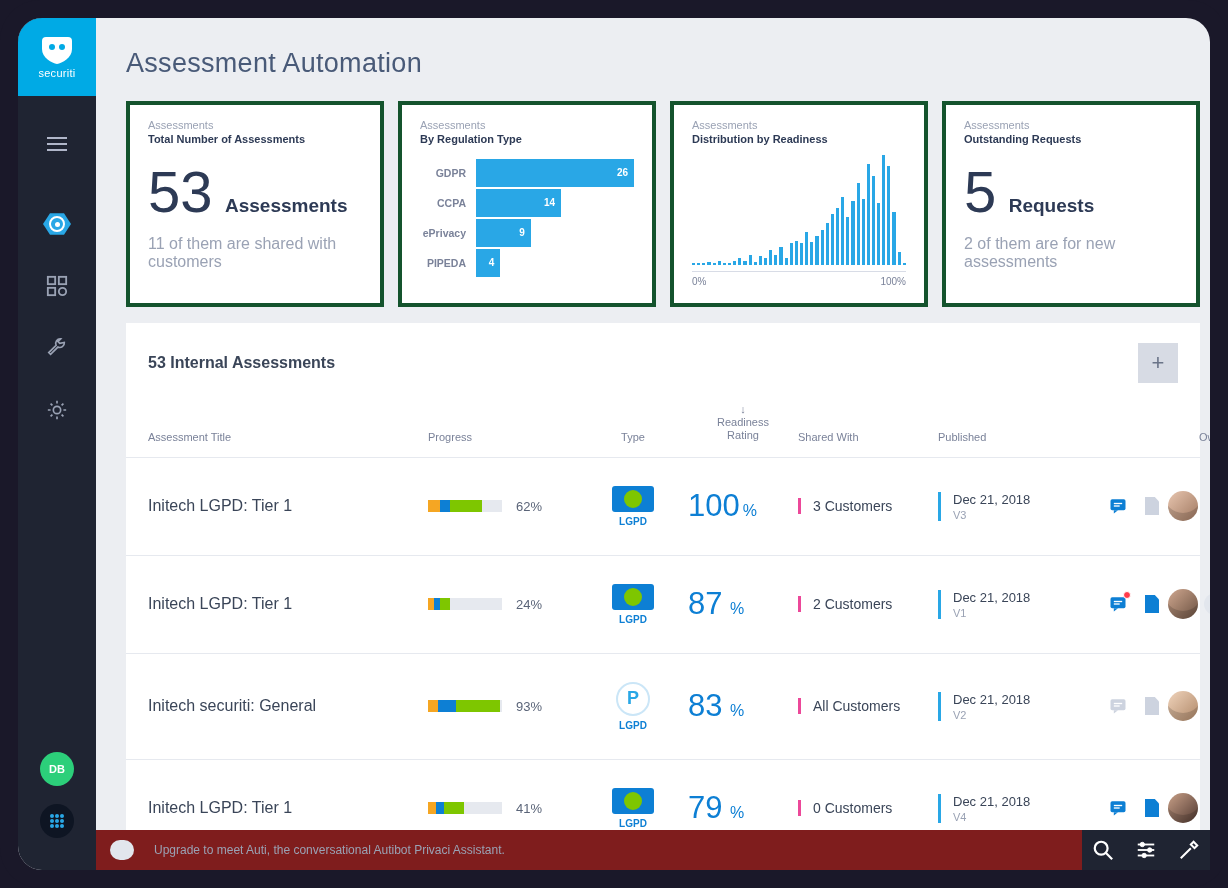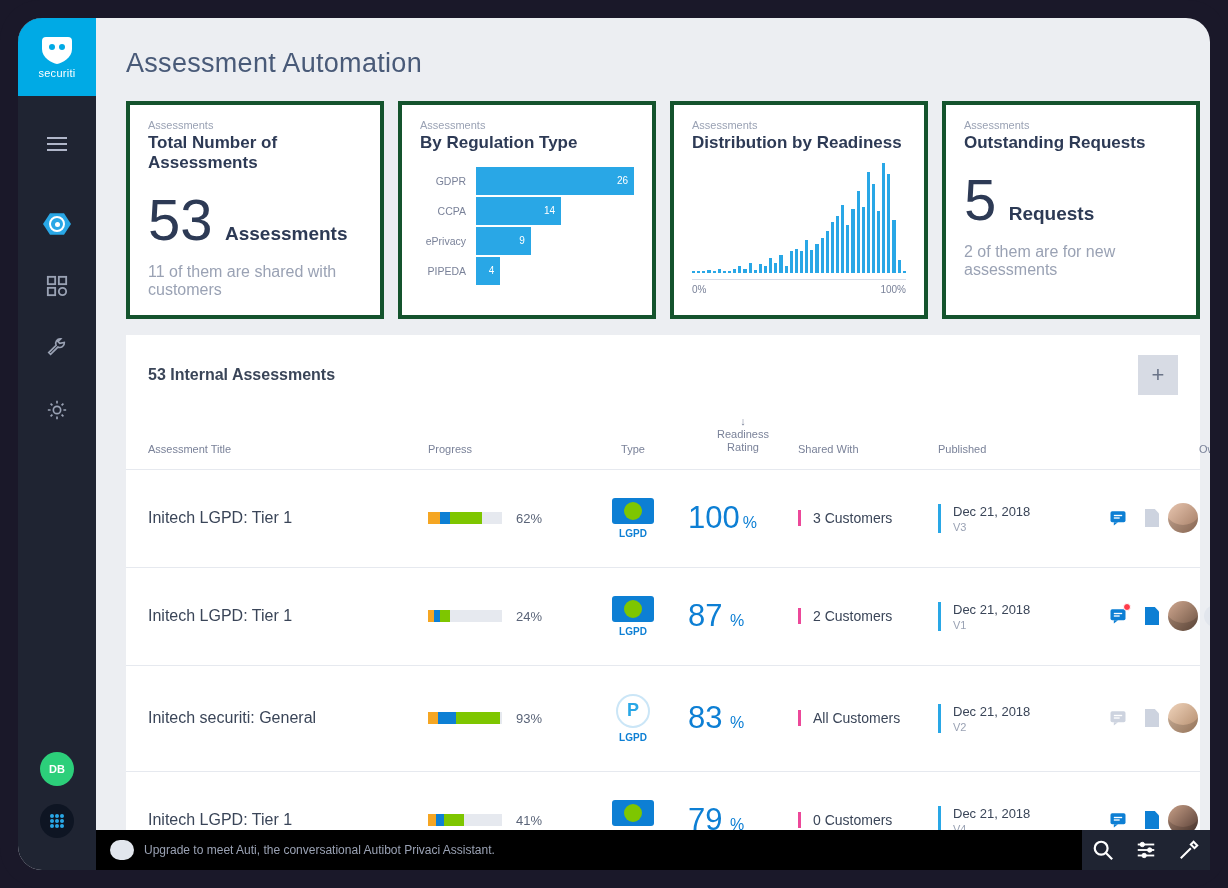--- a/index.html
+++ b/index.html
@@ -82,27 +82,27 @@
 }
 .cards-row { display: flex; gap: 14px; }
 .card {
   background: #fff;
   border: 4px solid #14532d;
   flex: 1;
   padding: 14px 18px 16px;
   min-height: 178px;
 }
 .card-kicker { font-size: 11px; color: #9aa2b4; margin-bottom: 2px; }
-.card-title { font-size: 17px; font-weight: 700; color: #2d3a55; }
+.card-title { font-size: 11px; font-weight: 700; color: #2d3a55; }
 .big-num { font-size: 58px; font-weight: 500; color: #2d3a55; line-height: 1; display: inline-block; margin-top: 18px; }
 .big-num-suffix { font-size: 19px; font-weight: 600; color: #2d3a55; margin-left: 8px; }
 .card-note { font-size: 16px; color: #9aa2b4; margin-top: 14px; }
 
 .bar-chart { margin-top: 18px; }
-.bar-row { display: flex; align-items: center; gap: 10px; height: 19px; margin-bottom: 11px; font-size: 10.5px; }
+.bar-row { display: flex; align-items: center; gap: 10px; height: 19px; margin-bottom: 11px; font-size: 10.5px; font-weight: bold; }
 .bar-lbl { width: 46px; text-align: right; color: #7a8299; }
 .bar-track { flex: 1; display: flex; align-items: center; }
 .bar-fill { height: 28px; background: #29a7e6; display: flex; align-items: center; justify-content: flex-end; padding-right: 6px; color: #fff; font-size: 10px; }
 
 .histo { margin-top: 10px; height: 110px; display: flex; align-items: flex-end; gap: 2px; }
 .histo-col { flex: 1; background: #29a7e6; }
 .histo-wrap { position: relative; margin-top: 10px; }
 .axis-row { display: flex; justify-content: space-between; font-size: 10px; color: #7a8299; margin-top: 6px; border-top: 1px solid #d8dce6; padding-top: 4px; }
 
 .table-card { background: #fff; margin-top: 16px; }
@@ -153,21 +153,21 @@
 .av { width: 30px; height: 30px; border-radius: 50%; background: linear-gradient(135deg,#d8b090,#8a6a58); display: inline-block; box-shadow: inset 0 -12px 0 -4px rgba(0,0,0,.15); }
 .ov-badge { width: 26px; height: 22px; border-radius: 11px; background: #e2e6ed; color: #5a6478; font-size: 11px; display: flex; align-items: center; justify-content: center; }
 
 .bottom-bar {
   position: absolute;
   left: 96px; right: 18px; bottom: 18px;
   height: 40px;
   display: flex;
   align-items: stretch;
 }
-.bb-left { flex: 1; background: #000000; display: flex; align-items: center; padding: 0 14px; gap: 10px; font-size: 12px; color: #9aa2b4; }
+.bb-left { flex: 1; background: #7f1d1d; display: flex; align-items: center; padding: 0 14px; gap: 20px; font-size: 12px; color: #9aa2b4; }
 .bb-right { width: 128px; background: #1f2432; display: flex; align-items: center; justify-content: space-around; }
 .bb-right svg { stroke: #fff; fill: none; }
 .speech { width: 24px; height: 20px; border-radius: 10px; background: #e2e6ed; }
 
 .hexagon { width: 28px; height: 24px; background: #29a7e6; clip-path: polygon(25% 5%, 75% 5%, 100% 50%, 75% 95%, 25% 95%, 0% 50%); display: flex; align-items: center; justify-content: center; }
 .hexagon-inner { width: 16px; height: 16px; border: 2.5px solid #fff; border-radius: 50%; position: relative; }
 .hexagon-inner::after { content: ""; position: absolute; top: 3.5px; left: 3.5px; width: 5px; height: 5px; border-radius: 50%; background: #fff; }
 
 </style>
 </head>

